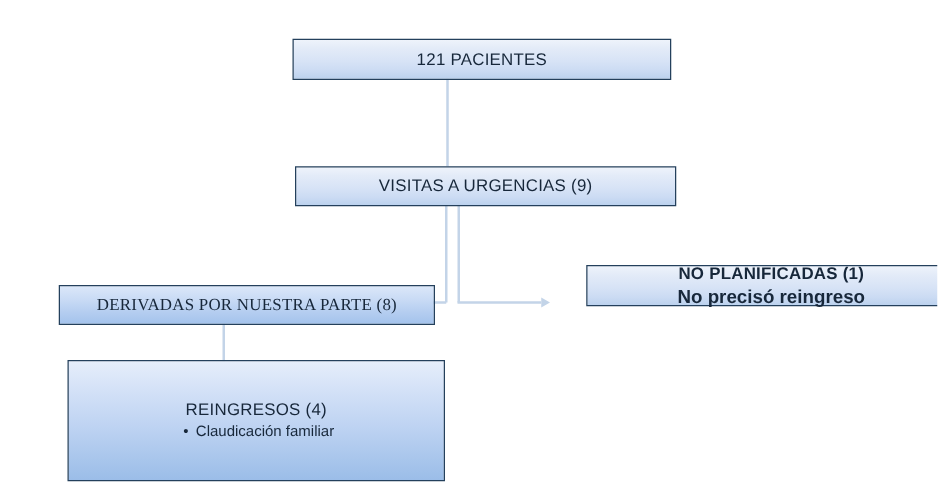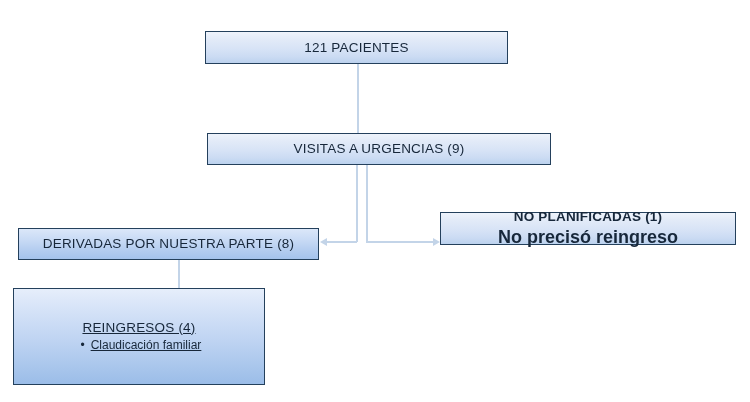--- a/index.html
+++ b/index.html
@@ -19,20 +19,21 @@
     position: absolute;
     box-sizing: border-box;
     border: 1px solid #24405c;
     display: flex;
     flex-direction: column;
     align-items: center;
     justify-content: center;
     color: #17273a;
     text-align: center;
     line-height: 1.32;
+    margin-left: 29px;
   }
   
   .grad-pale {
     background: linear-gradient(to bottom,
         #eef3fb 0%,
         #e3ebf8 22%,
         #d7e3f6 55%,
         #cbdbf3 80%,
         #bcd2ee 100%);
   }
@@ -52,21 +53,21 @@
         #b4cdf0 70%,
         #a4c3ec 100%);
   }
 
   .node-title {
     font-size: 13.5px;
     letter-spacing: 0.2px;
     white-space: nowrap;
   }
   .node-sub {
-    font-size: 18px;
+    font-size: 15px;
     white-space: nowrap;
   }
 
   .bullets {
     list-style: none;
     margin: 2px 0 0 0;
     padding: 0;
   }
   .bullets li {
     font-size: 12px;
@@ -119,34 +120,34 @@
   <div class="conn conn-v" style="left:366px; top:164px; height:78px;"></div>
   <div class="conn conn-h" style="left:366px; top:241px; width:67px;"></div>
   <div class="arrow arrow-right" style="left:433px; top:237.5px;"></div>
 
   <div class="conn conn-v" style="left:178px; top:259px; height:30px;"></div>
 
   <div class="node grad-pale" style="left:205px; top:31px; width:303px; height:33px;">
     <div class="node-title">121 PACIENTES</div>
   </div>
 
-  <div class="node grad-pale" style="left:207px; top:133px; width:344px; height:32px;">
+  <div class="node grad-pale" style="left:207px; top:133px; width:305px; height:32px;">
     <div class="node-title">VISITAS A URGENCIAS (9)</div>
   </div>
 
-  <div class="node grad-blue-flat" style="left:18px; top:228px; width:301px; height:32px;">
+  <div class="node grad-blue-flat" style="left:18px; top:228px; width:301px; height:32px;font-family:Liberation Serif, serif;">
     <div class="node-title">DERIVADAS POR NUESTRA PARTE (8)</div>
   </div>
 
   <div class="node grad-pale" style="left:440px; top:212px; width:296px; height:33px;font-weight:bold;">
     <div class="node-title">NO PLANIFICADAS (1)</div>
     <div class="node-sub">No precisó reingreso</div>
   </div>
 
-  <div class="node grad-blue" style="left:13px; top:288px; width:252px; height:97px;text-decoration:underline;">
+  <div class="node grad-blue" style="left:25px; top:288px; width:302px; height:97px;">
     <div class="node-title">REINGRESOS (4)</div>
     <ul class="bullets">
       <li>
         <span class="dot">•</span><span>Claudicación familiar</span>
       </li>
     </ul>
   </div>
 
 </div>
 

